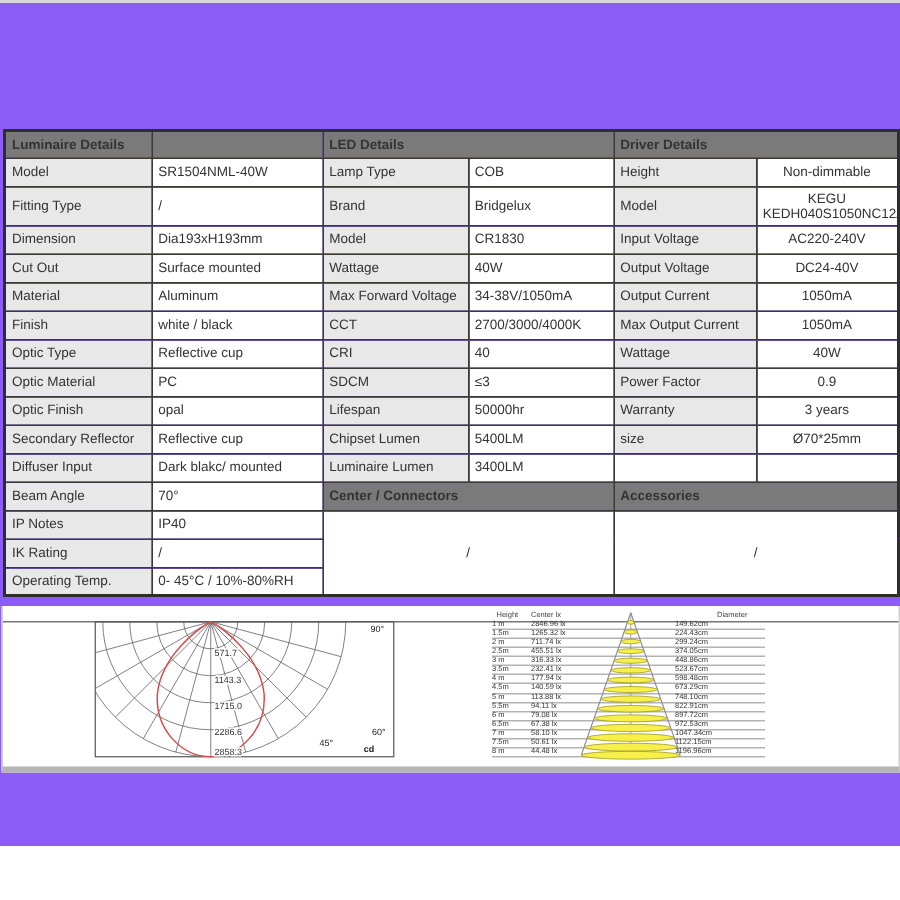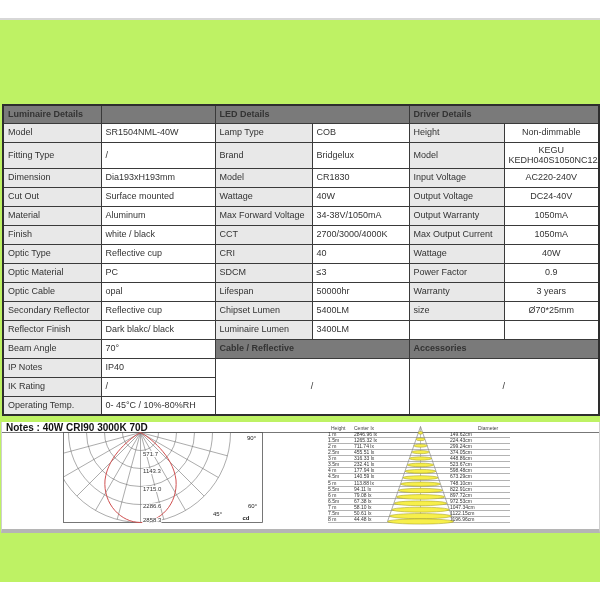--- a/index.html
+++ b/index.html
@@ -1,17 +1,17 @@
 <!DOCTYPE html>
 <html><head>
 <meta charset="utf-8">
 <style>
   html,body{margin:0;padding:0;}
   body{width:600px;height:600px;background:#fff;font-family:"Liberation Sans", sans-serif;position:relative;overflow:hidden;}
-  .page{position:absolute;left:0;top:18px;width:600px;height:564px;background:#bef264;}
+  .page{position:absolute;left:0;top:0;width:600px;height:564px;background:#8b5cf6;}
   .top-strip{position:absolute;left:0;top:0;width:600px;height:2px;background:#d7d7d7;}
 
   
   .sheet{position:absolute;left:2px;top:86px;width:596px;}
   table.spec{border-collapse:collapse;table-layout:fixed;width:596px;border:2px solid #2e2e2e;}
   table.spec td{border:1px solid #3a3a3a;font-size:9px;color:#333;padding:1px 4px;line-height:1.15;overflow:hidden;vertical-align:middle;}
   tr.r{height:19px;}
   tr.r-tall{height:26px;}
   tr.r-hdr{height:18px;}
   td.ghead{background:#7a7a7a;color:#fff;font-weight:bold;font-size:9.5px;}
@@ -92,21 +92,21 @@
         <td class="lbl">Wattage</td>
         <td class="val">40W</td>
         <td class="lbl">Output Voltage</td>
         <td class="valc">DC24-40V</td>
       </tr>
       <tr class="r">
         <td class="lbl">Material</td>
         <td class="val">Aluminum</td>
         <td class="lbl">Max Forward Voltage</td>
         <td class="val">34-38V/1050mA</td>
-        <td class="lbl">Output Warranty</td>
+        <td class="lbl">Output Current</td>
         <td class="valc">1050mA</td>
       </tr>
       <tr class="r">
         <td class="lbl">Finish</td>
         <td class="val">white / black</td>
         <td class="lbl">CCT</td>
         <td class="val">2700/3000/4000K</td>
         <td class="lbl">Max Output Current</td>
         <td class="valc">1050mA</td>
       </tr>
@@ -120,47 +120,47 @@
       </tr>
       <tr class="r">
         <td class="lbl">Optic Material</td>
         <td class="val">PC</td>
         <td class="lbl">SDCM</td>
         <td class="val">≤3</td>
         <td class="lbl">Power Factor</td>
         <td class="valc">0.9</td>
       </tr>
       <tr class="r">
-        <td class="lbl">Optic Cable</td>
+        <td class="lbl">Optic Finish</td>
         <td class="val">opal</td>
         <td class="lbl">Lifespan</td>
         <td class="val">50000hr</td>
         <td class="lbl">Warranty</td>
         <td class="valc">3 years</td>
       </tr>
       <tr class="r">
         <td class="lbl">Secondary Reflector</td>
         <td class="val">Reflective cup</td>
         <td class="lbl">Chipset Lumen</td>
         <td class="val">5400LM</td>
         <td class="lbl">size</td>
         <td class="valc">Ø70*25mm</td>
       </tr>
       <tr class="r">
-        <td class="lbl">Reflector Finish</td>
-        <td class="val">Dark blakc/ black</td>
+        <td class="lbl">Diffuser Input</td>
+        <td class="val">Dark blakc/ mounted</td>
         <td class="lbl">Luminaire Lumen</td>
         <td class="val">3400LM</td>
         <td class="blank"></td>
         <td class="blank"></td>
       </tr>
       <tr class="r">
         <td class="lbl">Beam Angle</td>
         <td class="val">70°</td>
-        <td class="ghead" colspan="2">Cable / Reflective</td>
+        <td class="ghead" colspan="2">Center / Connectors</td>
         <td class="ghead" colspan="2">Accessories</td>
       </tr>
       <tr class="r">
         <td class="lbl">IP Notes</td>
         <td class="val">IP40</td>
         <td class="merged" colspan="2" rowspan="3">/</td>
         <td class="merged" colspan="2" rowspan="3">/</td>
       </tr>
       <tr class="r">
         <td class="lbl">IK Rating</td>
@@ -168,21 +168,20 @@
       </tr>
       <tr class="r">
         <td class="lbl">Operating Temp.</td>
         <td class="val">0- 45°C / 10%-80%RH</td>
       </tr>
     </tbody>
       </table>
   </div>
 
   <div class="notes-box">
-    <div class="notes-title">Notes : 40W CRI90 3000K 70D</div>
     <div class="notes-rule"></div>
 
     <div class="cone-head">
       <span class="ch-h">Height</span>
       <span class="ch-lx">Center lx</span>
       <span class="ch-d">Diameter</span>
     </div>
 
     <div class="cone-rows">
 

